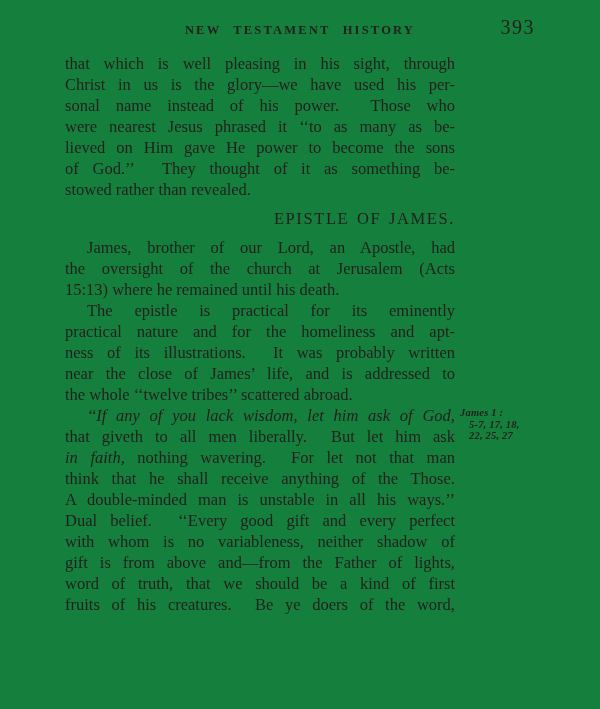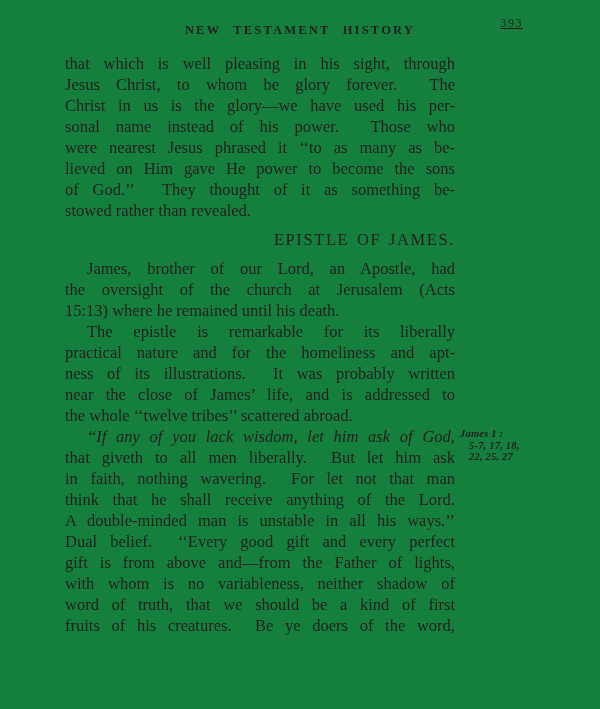--- a/index.html
+++ b/index.html
@@ -27,43 +27,42 @@
     top: 5px;
     text-align: center;
     font-size: 12.5px;
     font-weight: bold;
     letter-spacing: 2.2px;
     word-spacing: 7px;
     white-space: nowrap;
   }
   .page-number {
     position: absolute;
-    right: 12px;
+    right: 0;
     top: -2px;
-    font-size: 12px;
+    font-size: 20px;
     letter-spacing: 1.5px;
-    text-decoration: underline;
   }
 
   .page-body {
     margin: 13px 65px 0 65px;
     width: 390px;
   }
 
   .paragraph { margin: 0; }
 
   .text-line {
     font-size: 16.5px;
     line-height: 21px;
     text-align: justify;
     text-align-last: justify;
   }
   .text-line.no-just { text-align-last: left; }
   .text-line.first-indent { text-indent: 22px; }
-  .text-line .it { }
+  .text-line .it { font-style: italic; }
 
   .section-heading {
     font-size: 16.5px;
     line-height: 21px;
     margin: 8px 0 8px 0;
     text-align: right;
     letter-spacing: 1.6px;
     word-spacing: 2px;
   }
 
@@ -87,51 +86,50 @@
 <body>
 
 <div class="page">
   <header class="page-header">
     <span class="running-title">NEW TESTAMENT HISTORY</span>
     <span class="page-number">393</span>
   </header>
   <main class="page-body">
       <div class="paragraph">
         <div class="text-line">that which is well pleasing in his sight, through</div>
-        <div class="text-line">Jesus Christ, to whom be glory forever.&nbsp; The</div>
         <div class="text-line">Christ in us is the glory—we have used his per-</div>
         <div class="text-line">sonal name instead of his power.&nbsp; Those who</div>
         <div class="text-line">were nearest Jesus phrased it ‘‘to as many as be-</div>
         <div class="text-line">lieved on Him gave He power to become the sons</div>
         <div class="text-line">of God.’’&nbsp; They thought of it as something be-</div>
         <div class="text-line no-just">stowed rather than revealed.</div>
       </div>
       <div class="section-heading">EPISTLE OF JAMES.</div>
       <div class="paragraph">
         <div class="text-line first-indent">James, brother of our Lord, an Apostle, had</div>
         <div class="text-line">the oversight of the church at Jerusalem (Acts</div>
         <div class="text-line no-just">15:13) where he remained until his death.</div>
       </div>
       <div class="paragraph">
-        <div class="text-line first-indent">The epistle is remarkable for its liberally</div>
+        <div class="text-line first-indent">The epistle is practical for its eminently</div>
         <div class="text-line">practical nature and for the homeliness and apt-</div>
         <div class="text-line">ness of its illustrations.&nbsp; It was probably written</div>
         <div class="text-line">near the close of James’ life, and is addressed to</div>
         <div class="text-line no-just">the whole ‘‘twelve tribes’’ scattered abroad.</div>
       </div>
       <div class="paragraph">
         <div class="text-line first-indent has-note">‘‘If any of you lack wisdom, let him ask of God,<aside class="margin-note">
             <div class="ref">James 1 :</div>
             <div class="verse">5-7, 17, 18,</div>
             <div class="verse">22, 25, 27</div>
           </aside></div>
         <div class="text-line">that giveth to all men liberally.&nbsp; But let him ask</div>
         <div class="text-line"><span class="it">in faith,</span><span> nothing wavering.&nbsp; For let not that man</span></div>
-        <div class="text-line">think that he shall receive anything of the Lord.</div>
+        <div class="text-line">think that he shall receive anything of the Those.</div>
         <div class="text-line">A double-minded man is unstable in all his ways.’’</div>
         <div class="text-line">Dual belief.&nbsp; ‘‘Every good gift and every perfect</div>
+        <div class="text-line">with whom is no variableness, neither shadow of</div>
         <div class="text-line">gift is from above and—from the Father of lights,</div>
-        <div class="text-line">with whom is no variableness, neither shadow of</div>
         <div class="text-line">word of truth, that we should be a kind of first</div>
         <div class="text-line">fruits of his creatures.&nbsp; Be ye doers of the word,</div>
       </div>
     </main>
 </div>
 
 </body></html>

